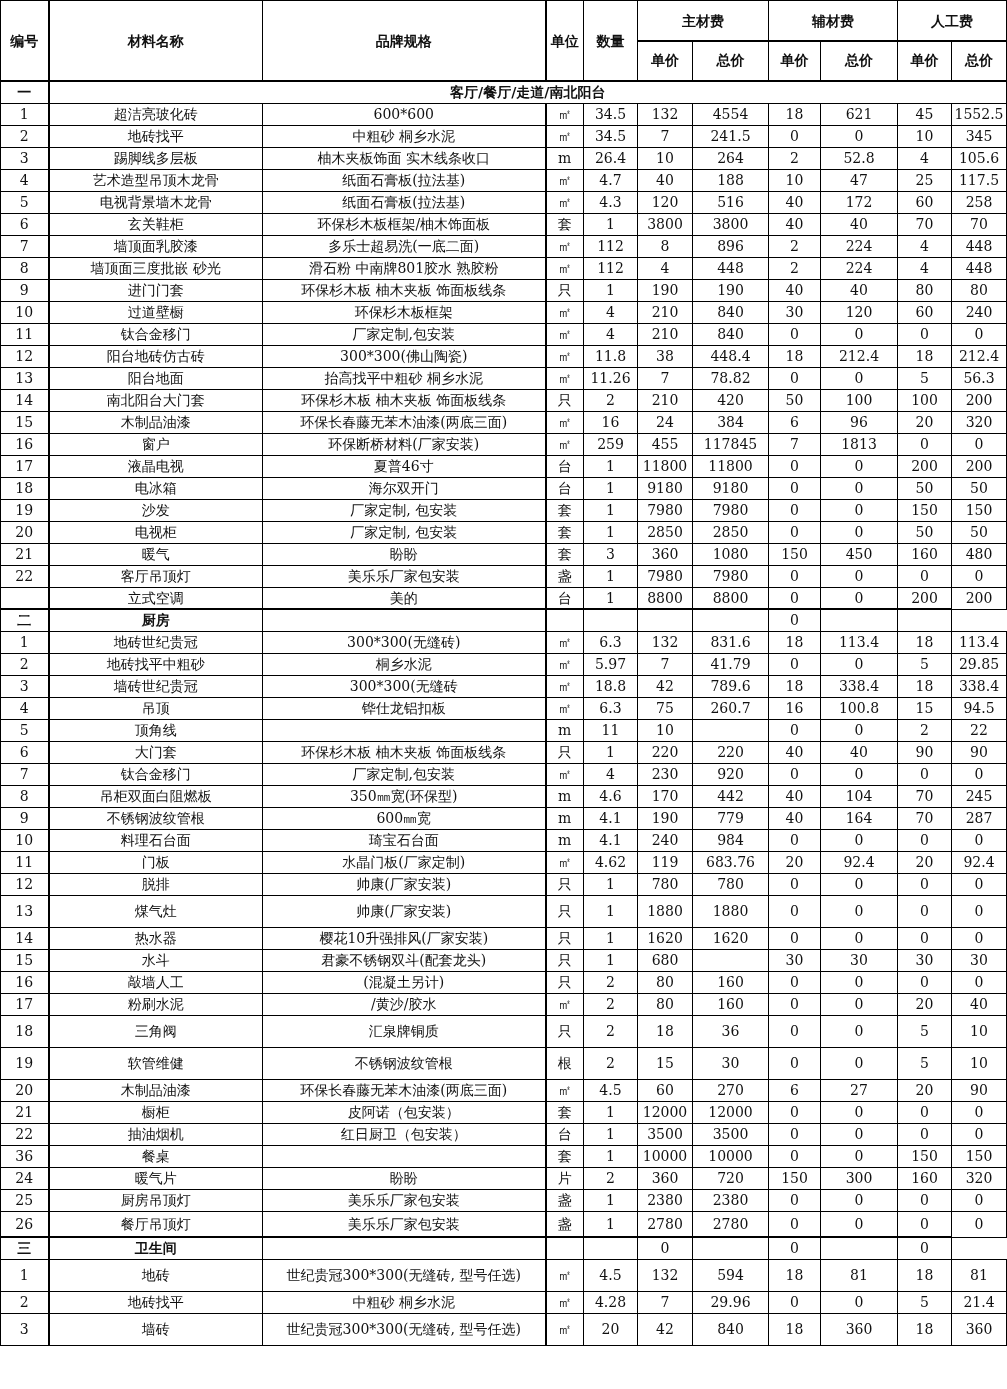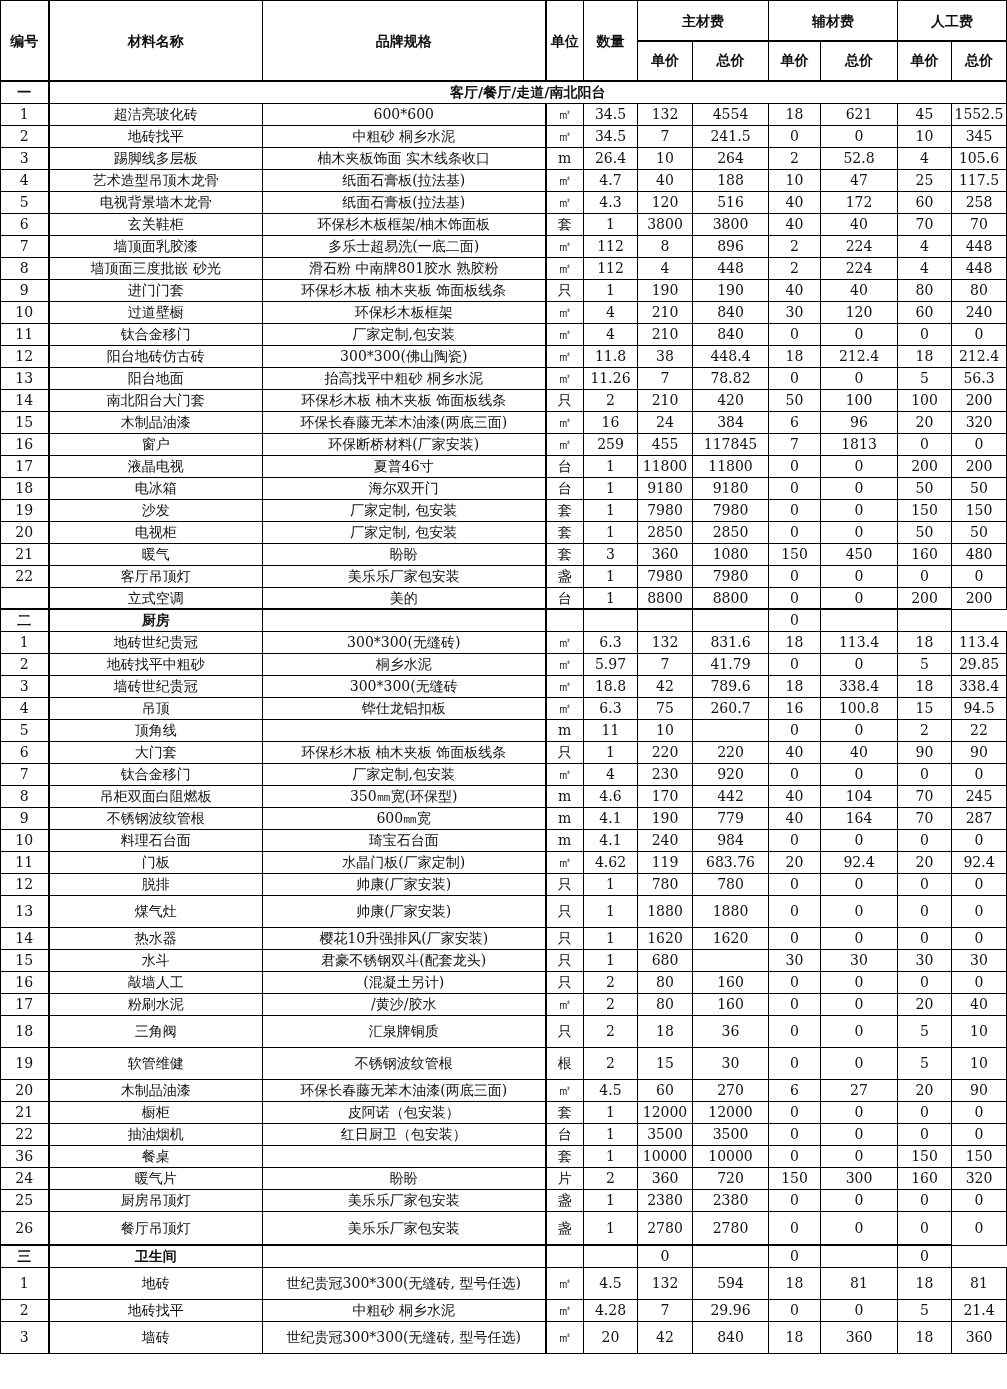--- a/index.html
+++ b/index.html
@@ -687,21 +687,21 @@
         <td>美乐乐厂家包安装</td>
         <td class="thickL unit">盏</td>
         <td>1</td>
         <td>2380</td>
         <td>2380</td>
         <td>0</td>
         <td>0</td>
         <td>0</td>
         <td>0</td>
       </tr>
-      <tr style="height: 34px;">
+      <tr style="height: 26px;">
         <td>26</td>
         <td class="thickL">餐厅吊顶灯</td>
         <td>美乐乐厂家包安装</td>
         <td class="thickL unit">盏</td>
         <td>1</td>
         <td>2780</td>
         <td>2780</td>
         <td>0</td>
         <td>0</td>
         <td>0</td>

